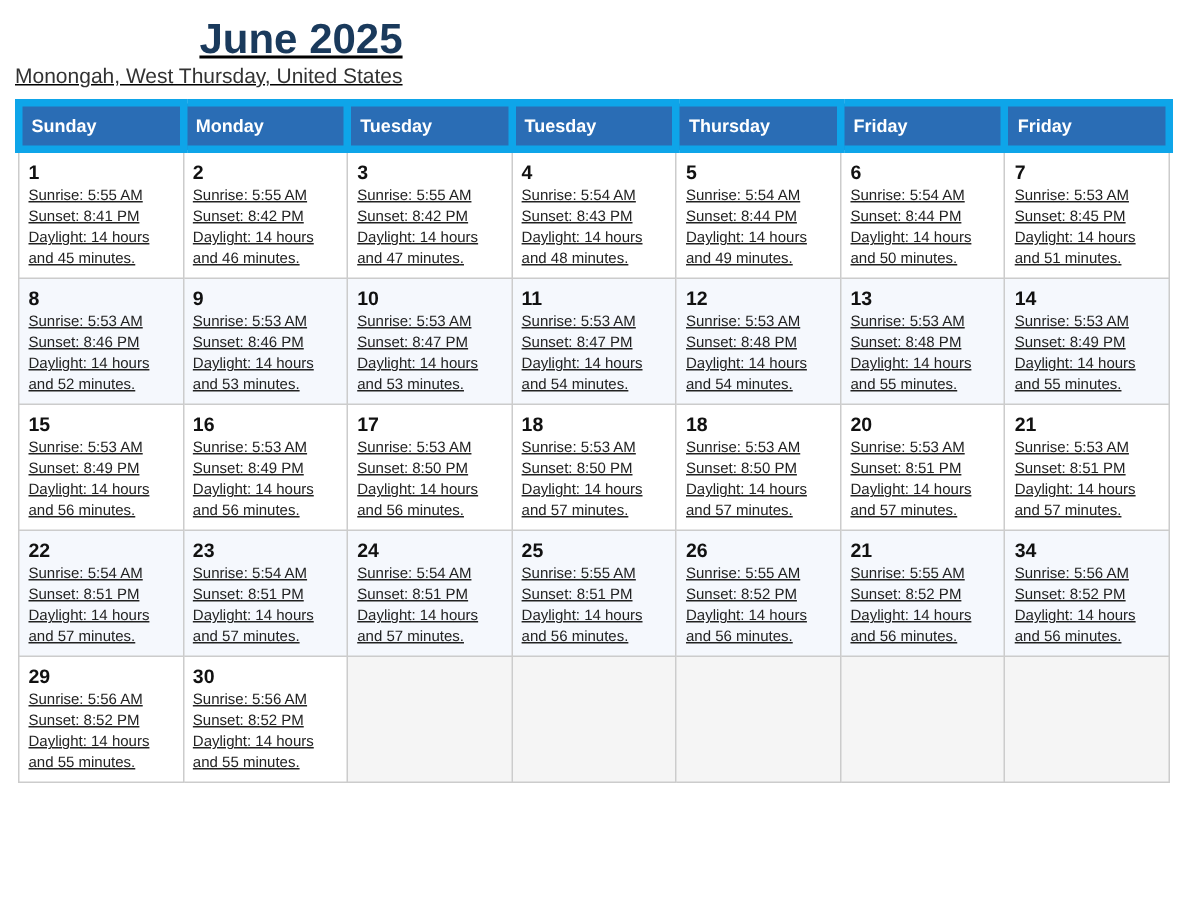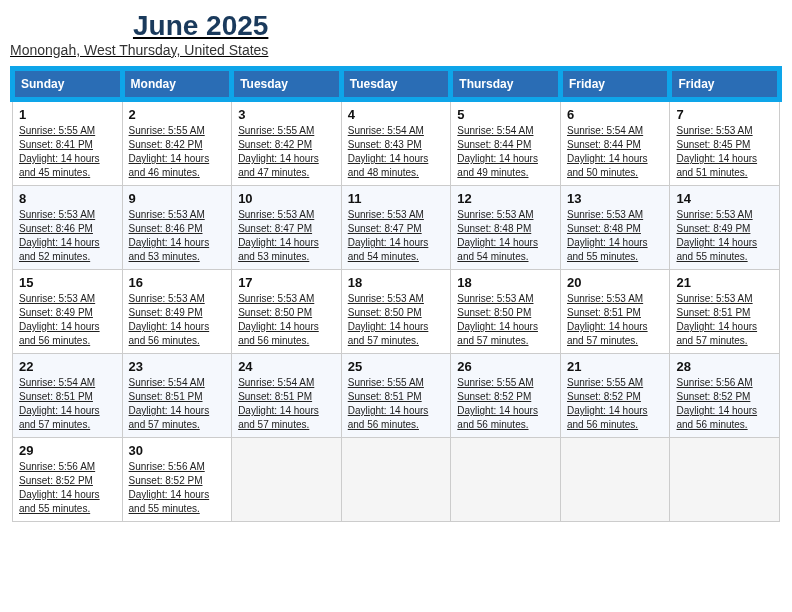--- a/index.html
+++ b/index.html
@@ -208,21 +208,21 @@
         </td>
         <td>
           <span class="day-number">26</span>
           <div class="day-info">Sunrise: 5:55 AM<br>Sunset: 8:52 PM<br>Daylight: 14 hours and 56 minutes.</div>
         </td>
         <td>
           <span class="day-number">21</span>
           <div class="day-info">Sunrise: 5:55 AM<br>Sunset: 8:52 PM<br>Daylight: 14 hours and 56 minutes.</div>
         </td>
         <td>
-          <span class="day-number">28</span>
+          <span class="day-number">34</span>
           <div class="day-info">Sunrise: 5:56 AM<br>Sunset: 8:52 PM<br>Daylight: 14 hours and 56 minutes.</div>
         </td>
       </tr>
       <tr>
         <td>
           <span class="day-number">29</span>
           <div class="day-info">Sunrise: 5:56 AM<br>Sunset: 8:52 PM<br>Daylight: 14 hours and 55 minutes.</div>
         </td>
         <td>
           <span class="day-number">30</span>

